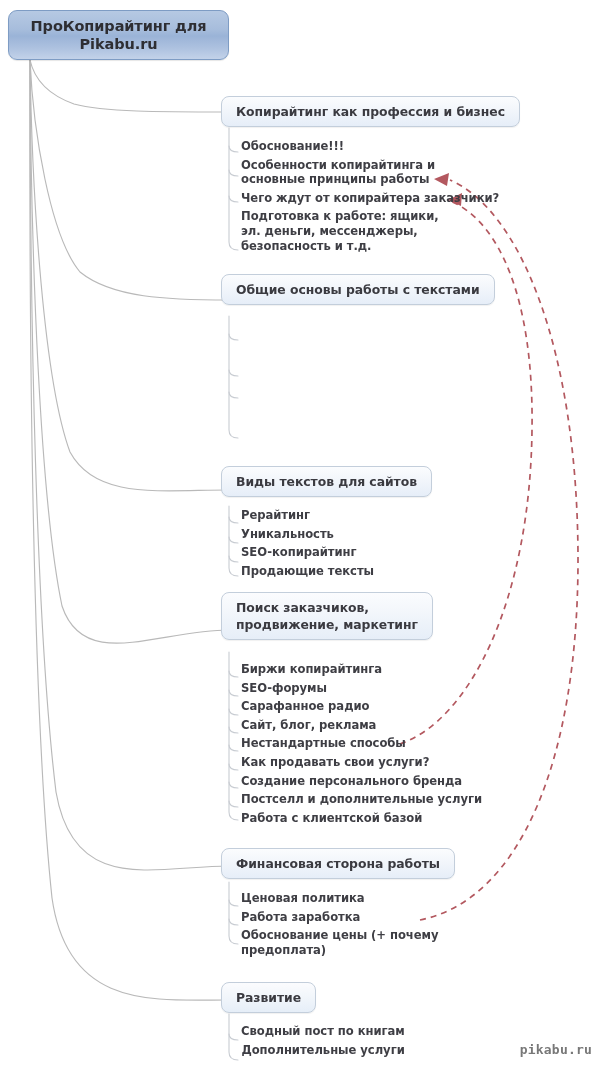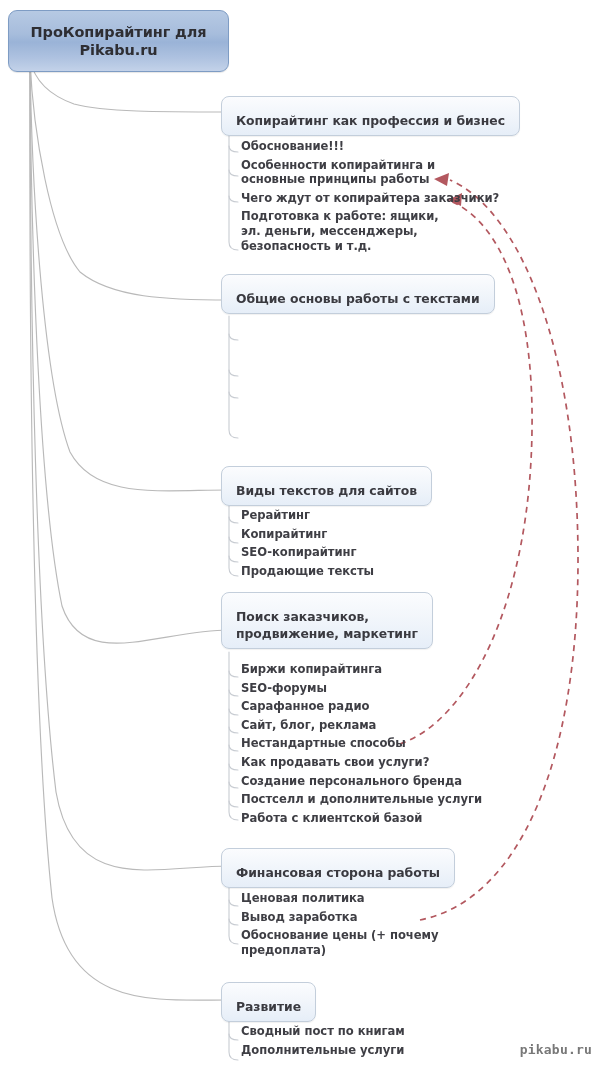--- a/index.html
+++ b/index.html
@@ -35,21 +35,21 @@
     z-index: 1;
     pointer-events: none;
   }
 
   
   .root-node {
     position: absolute;
     left: 8px;
     top: 10px;
     width: 221px;
-    height: 62px;
+    height: 50px;
     box-sizing: border-box;
     border: 1px solid #7e9cc4;
     border-radius: 9px;
     background: linear-gradient(to bottom,
                 #b6c9e3 0%,
                 #a7bddc 38%,
                 #9ab3d7 52%,
                 #aec2e0 78%,
                 #c3d2e9 100%);
     display: flex;
@@ -72,21 +72,21 @@
   .branch {
     position: absolute;
     z-index: 3;
   }
   .branch-box {
     display: inline-block;
     box-sizing: border-box;
     border: 1px solid #c3cedb;
     border-radius: 8px;
     background: linear-gradient(to bottom, #fbfcfe 0%, #f2f6fb 45%, #e6eef8 100%);
-    padding: 15px 14px 6px 14px;
+    padding: 6px 14px 6px 14px;
     box-shadow: 0 1px 1px rgba(0,0,0,0.06);
   }
   .branch-title {
     color: #3a3a40;
     font-size: 12.4px;
     font-weight: bold;
     line-height: 17px;
     white-space: pre-line;
     letter-spacing: -0.05px;
   }
@@ -208,21 +208,21 @@
     </div>
   </div>
 
   <div class="branch" style="left:221px; top:466px;">
     <div class="branch-box">
       <div class="branch-title">Виды текстов для сайтов</div>
     </div>
   </div>
   <div class="leaf-list" style="top:508px;">
     <div class="leaf">Рерайтинг</div>
-    <div class="leaf">Копирайтинг</div>
+    <div class="leaf">Уникальность</div>
     <div class="leaf">SEO-копирайтинг</div>
     <div class="leaf">Продающие тексты</div>
   </div>
 
   <div class="branch" style="left:221px; top:592px;">
     <div class="branch-box">
       <div class="branch-title">Поиск заказчиков,
 продвижение, маркетинг</div>
     </div>
   </div>
@@ -238,30 +238,30 @@
     <div class="leaf">Работа с клиентской базой</div>
   </div>
 
   <div class="branch" style="left:221px; top:848px;">
     <div class="branch-box">
       <div class="branch-title">Финансовая сторона работы</div>
     </div>
   </div>
   <div class="leaf-list" style="top:891px;">
     <div class="leaf">Ценовая политика</div>
-    <div class="leaf">Вывод заработка</div>
+    <div class="leaf">Работа заработка</div>
     <div class="leaf">Обоснование цены (+ почему
 предоплата)</div>
   </div>
 
   <div class="branch" style="left:221px; top:982px;">
     <div class="branch-box">
       <div class="branch-title">Развитие</div>
     </div>
   </div>
-  <div class="leaf-list" style="top:1024px;">
+  <div class="leaf-list" style="top:1024px;text-align:right;">
     <div class="leaf">Сводный пост по книгам</div>
     <div class="leaf">Дополнительные услуги</div>
   </div>
 
   <div class="watermark">pikabu.ru</div>
 
 </div>
 
 </body></html>

